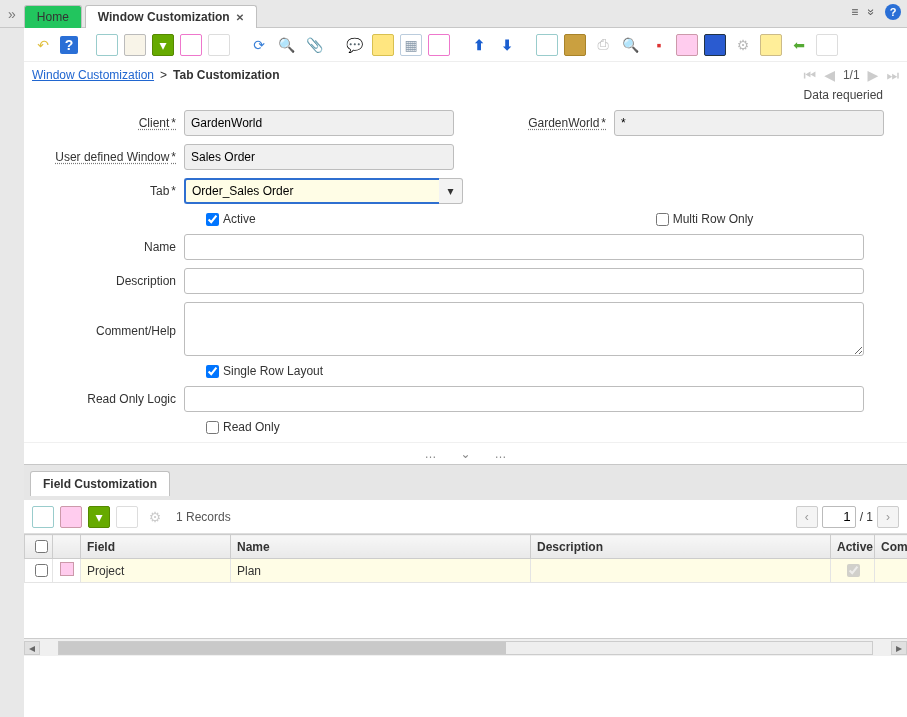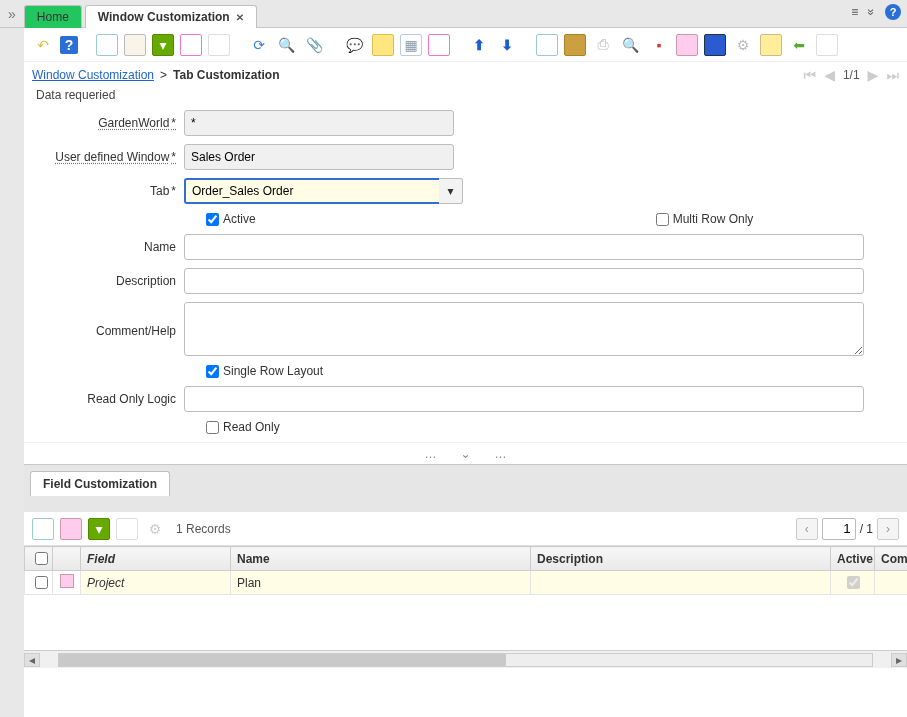--- a/index.html
+++ b/index.html
@@ -100,21 +100,21 @@
     padding: 0 8px; gap:6px; color:#333;
   }
   .crumb-link { color:#2066d0; text-decoration:underline; cursor:pointer; }
   .paging {
     margin-left:auto; display:flex; align-items:center; gap:8px; color:#999;
   }
   .paging span { font-size:14px; }
   .paging .pg-txt { color:#555; font-size:12px;}
   
   .status-line {
-    padding: 0 12px 4px; color:#444;
+    padding: 0 24px 4px; color:#444;text-align:right;
   }
   
   .form-area {
     padding: 4px 12px 0;
   }
   .form-row {
     display:flex; align-items:flex-start; gap:12px; margin-bottom:8px;
   }
   .field {
     display:flex; align-items:center; gap:8px;
@@ -151,21 +151,21 @@
   .chk input { margin:0; }
   .wide-inp { width: 680px; }
   .half-inp { width: 270px; }
   
   .splitter {
     height:22px; background:#fff; display:flex;align-items:center;justify-content:center;
     gap:24px; color:#888; border-top:1px solid #f0f0f0;
   }
   
   .detail-band {
-    background:#e6e6e6; height:48px; position:relative; border-top:1px solid #c7c7c7;
+    background:#e6e6e6; height:36px; position:relative; border-top:1px solid #c7c7c7;
   }
   .detail-tab {
     position:absolute; left:6px; top:6px;
     background:#fff;border:1px solid #c0c0c0;border-bottom:none;
     border-top-left-radius:3px;border-top-right-radius:3px;
     padding:5px 12px;font-weight:bold;
   }
   .detail-toolbar {
     background:#fff; height:34px; border-bottom:1px solid #ddd;
     display:flex;align-items:center;padding:0 8px;gap:6px;
@@ -190,21 +190,21 @@
     background: linear-gradient(#f7f7f7,#e9e9e9);
     border:1px solid #ccc; height:24px; text-align:left;
     padding:0 6px; font-weight:bold; color:#333;
   }
   .tbl td {
     border:1px solid #e4e4e4; height:24px; padding:0 6px;
     background:#fffde6;
   }
   .tbl .col-chk{width:28px;text-align:center;}
   .tbl .col-ed{width:28px;text-align:center;}
-  .tbl .col-field{width:150px;font-style:italic;}
+  .tbl .col-field{width:150px;}
   .tbl .col-name{width:300px;}
   .tbl .col-desc{width:300px;}
   .tbl .col-active{width:44px;text-align:center;}
   .tbl .col-comm{width:60px;}
   .grid-wrap { background:#fff; overflow:hidden; height:104px;}
   
   .hscroll {
     height:18px;background:#f0f0f0;border-top:1px solid #ccc;
     display:flex;align-items:center;
   }
@@ -280,20 +280,24 @@
       <span class="pg-txt">1/1</span>
       <span style="color:#ccc">▶</span>
       <span style="color:#ccc">⏭</span>
     </div>
   </div>
 
   <div class="status-line">Data requeried</div>
 
   <div class="form-area">
     <div class="form-row">
+      <div class="field">
+        <span class="lbl req">Client</span>
+        <input class="inp half-inp readonly" readonly="" value="GardenWorld" style="">
+      </div>
       <div class="field" style="margin-left:60px">
         <span class="lbl req" style="width:80px">GardenWorld</span>
         <input class="inp half-inp readonly" readonly="" value="*" style="">
       </div>
     </div>
 
     <div class="form-row">
       <div class="field">
         <span class="lbl req">User defined Window</span>
         <input class="inp half-inp readonly" readonly="" value="Sales Order" style="">

